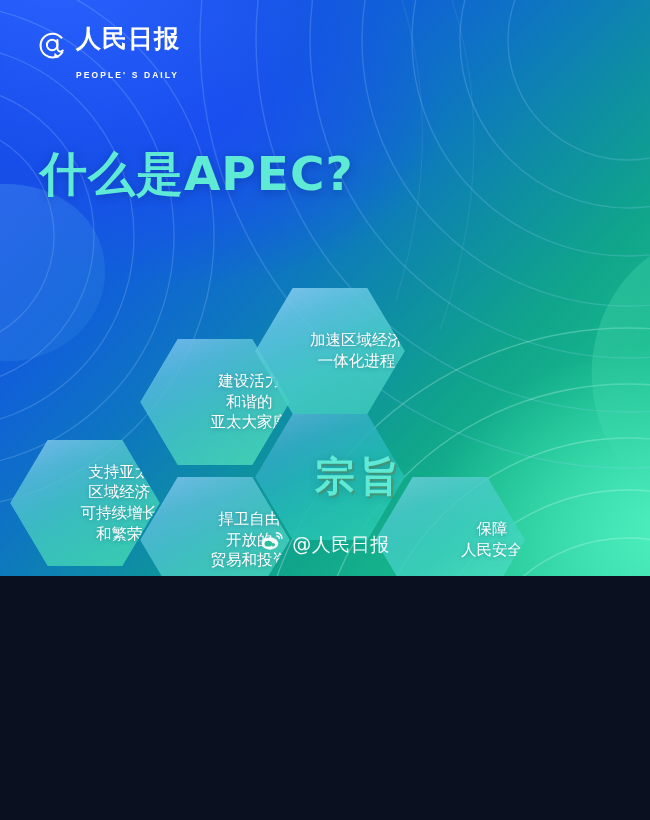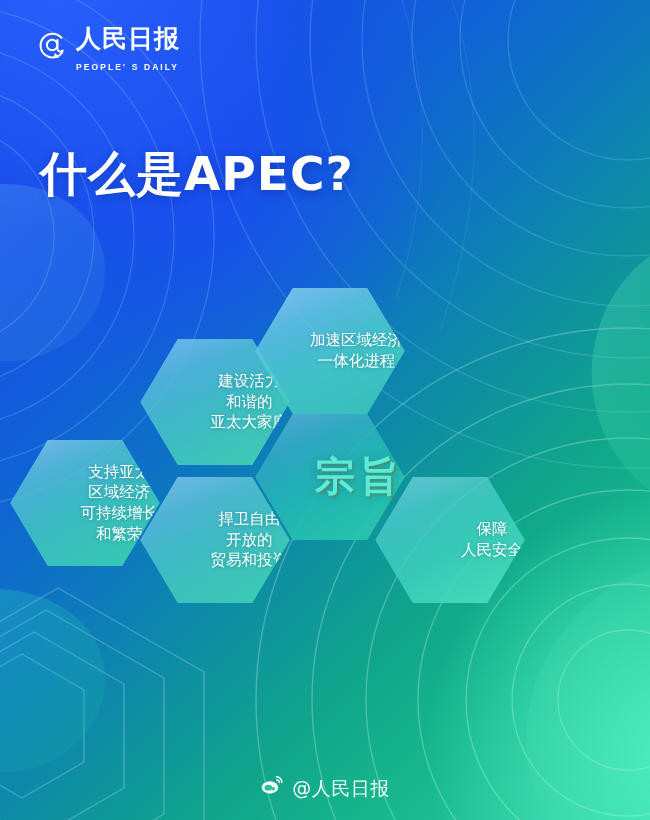--- a/index.html
+++ b/index.html
@@ -1,21 +1,21 @@
 <!DOCTYPE html>
 <html lang="zh"><head>
 <meta charset="utf-8">
 <title>什么是APEC?</title>
 <style>
   html,body{margin:0;padding:0;background:#0b1020;}
   body{font-family:"Liberation Sans","DejaVu Sans",sans-serif;}
 
   #poster{
     position:relative;
-    width:650px;height:820px;
+    width:650px;height:576px;
     overflow:hidden;
     background:#1a4fe0;
   }
 
   
   .bg-base{
     position:absolute;inset:0;
     background:
       linear-gradient(135deg,
         #1746e8 0%,
@@ -53,29 +53,29 @@
     width:34px;height:34px;flex:0 0 auto;margin-top:2px;
   }
   .logo-text{display:flex;flex-direction:column;line-height:1;}
   .logo-cn{
     font-size:25px;font-weight:bold;letter-spacing:1px;
     color:#ffffff;
     font-family:"DejaVu Sans","Liberation Sans",sans-serif;
   }
   .logo-en{
     font-size:8.5px;font-weight:bold;letter-spacing:2.1px;
-    color:#ffffff;margin-top:12px;
+    color:#ffffff;margin-top:20px;
     font-family:"Liberation Sans",sans-serif;
   }
 
   
   .title{
     position:absolute;left:40px;top:112px;
     font-size:47px;font-weight:bold;
-    color:#ffffff;
+    color:#5eead4;
     letter-spacing:1px;
     font-family:"DejaVu Sans","Liberation Sans",sans-serif;
     text-shadow:0 2px 10px rgba(4,30,110,.35);
     white-space:nowrap;
   }
 
   
   #honeycomb{
     position:absolute;left:0;top:0;width:650px;height:820px;
   }

